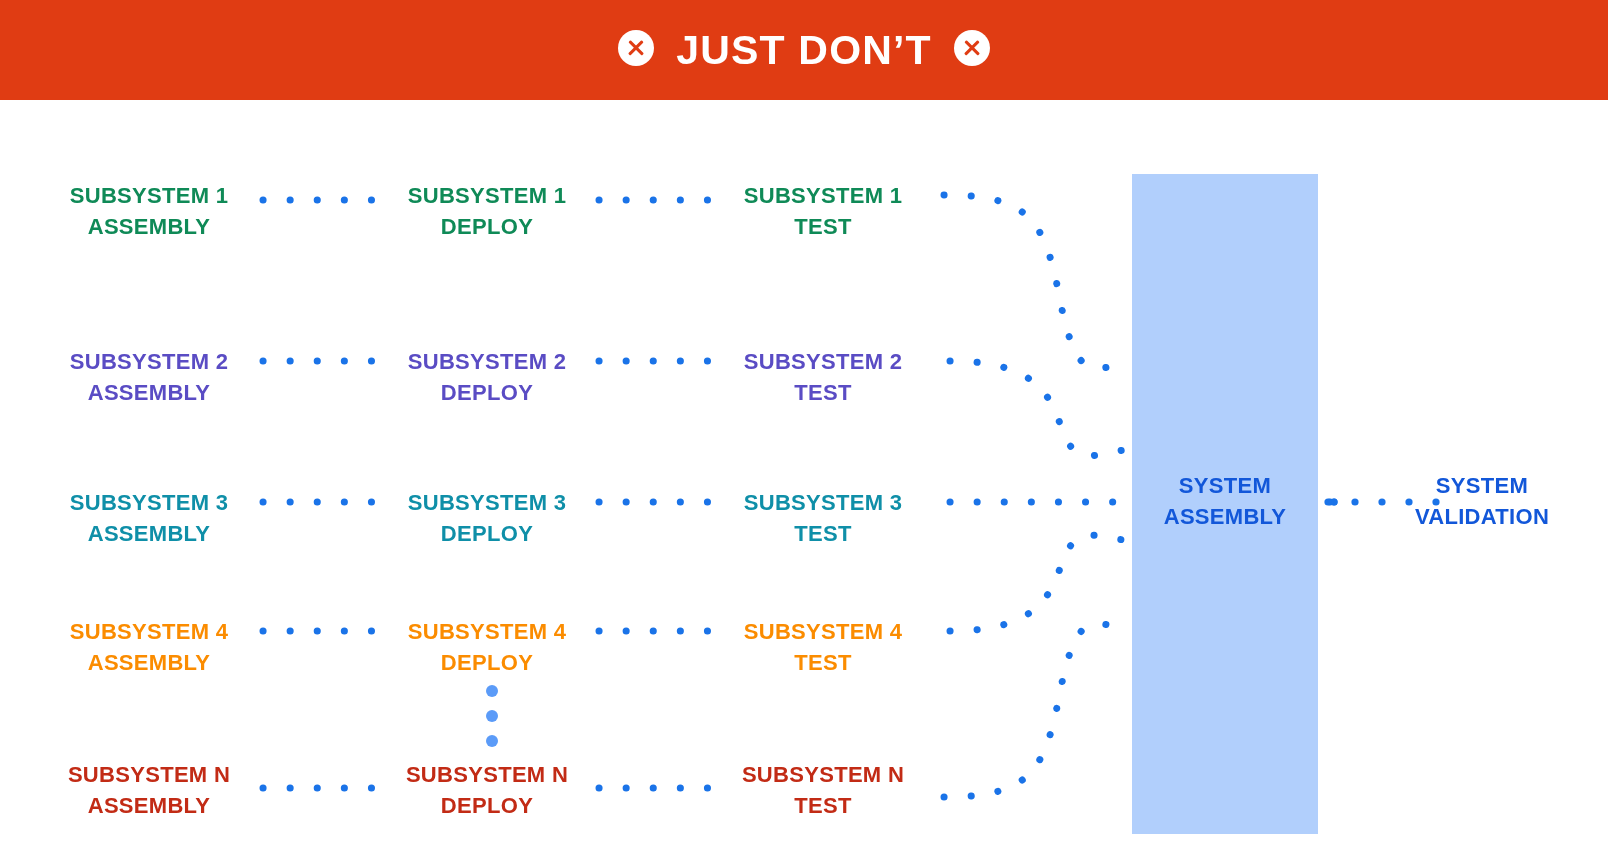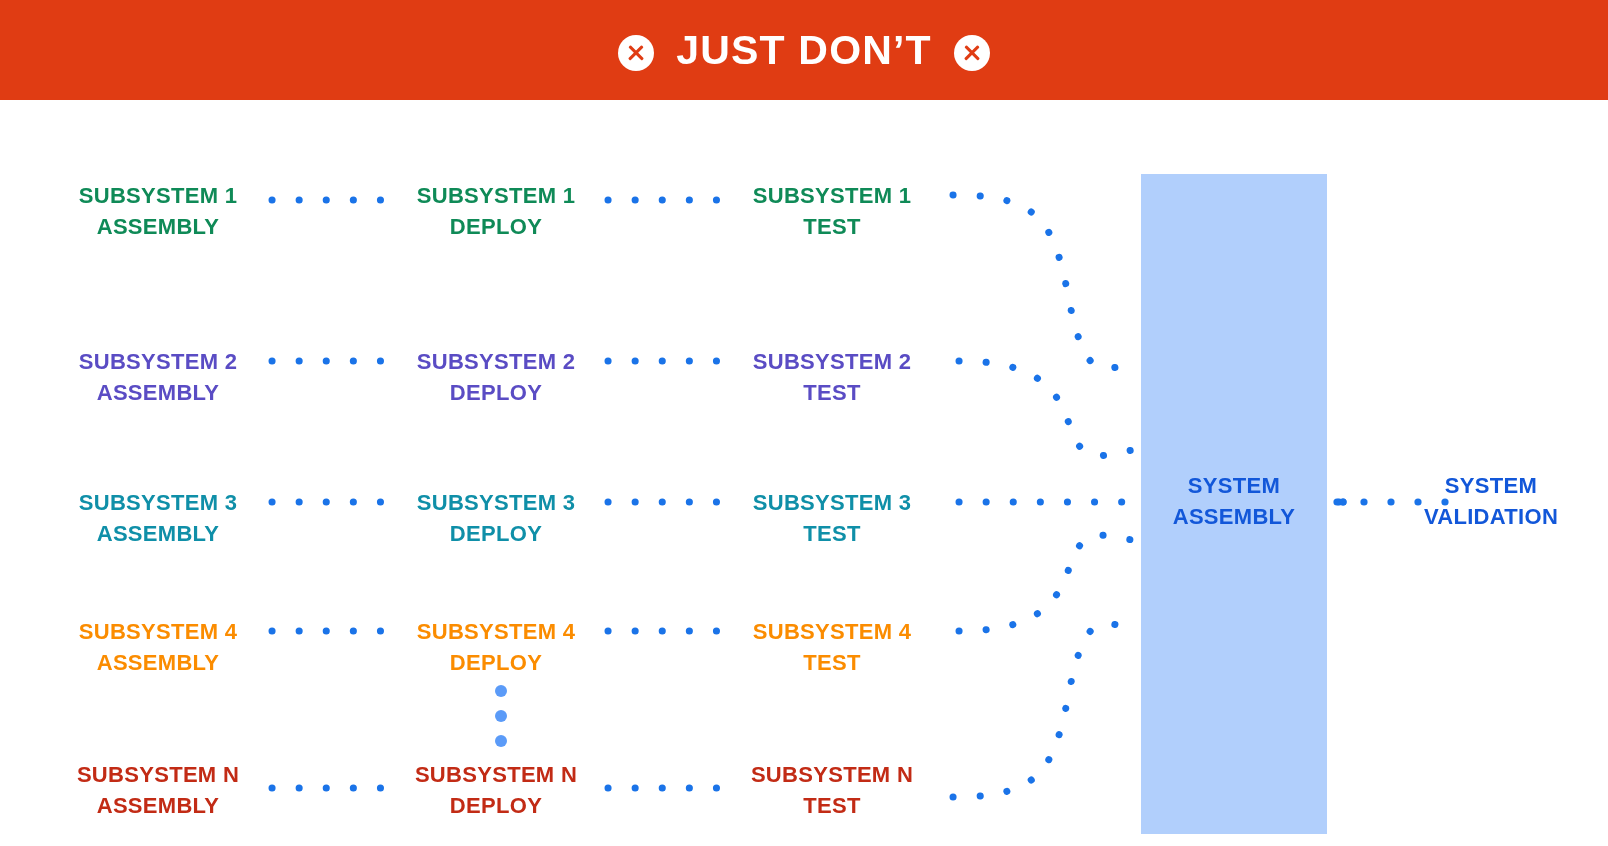--- a/index.html
+++ b/index.html
@@ -25,21 +25,21 @@
     top: 0;
     width: 1608px;
     height: 100px;
     background: #e03c13;
     display: flex;
     align-items: center;
     justify-content: center;
   }
   #banner-inner {
     display: flex;
-    align-items: flex-end;
+    align-items: flex-start;
     gap: 22px;
   }
   .x-badge {
     width: 36px;
     height: 36px;
     border-radius: 50%;
     background: #ffffff;
     position: relative;
     flex: 0 0 auto;
   }
@@ -62,21 +62,21 @@
     font-size: 41px;
     font-weight: bold;
     letter-spacing: 1.2px;
     white-space: nowrap;
     line-height: 1;
   }
 
   
   #canvas {
     position: absolute;
-    left: 9px;
+    left: 0;
     top: 100px;
     width: 1448px;
     height: 746px;
     text-decoration: underline;
   }
   #wires {
     position: absolute;
     left: 0;
     top: 0;
     width: 1608px;

